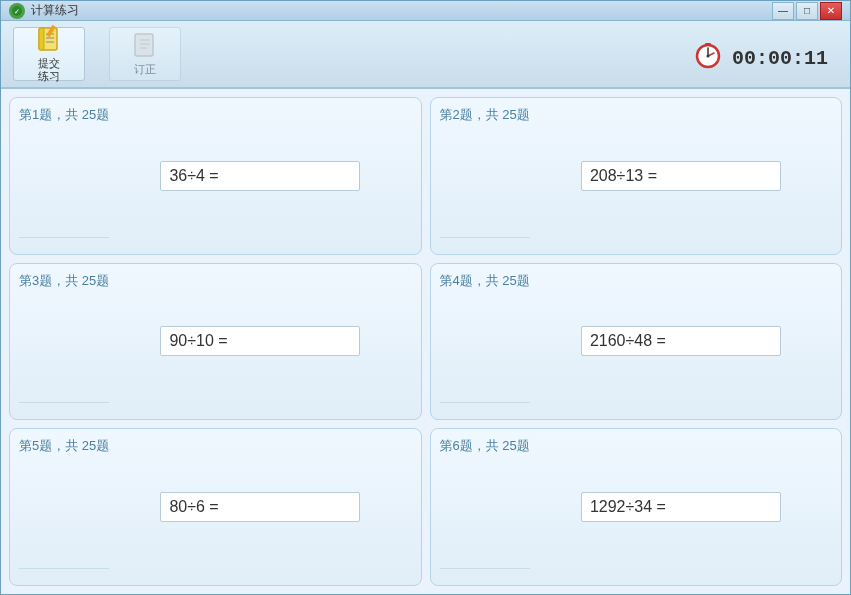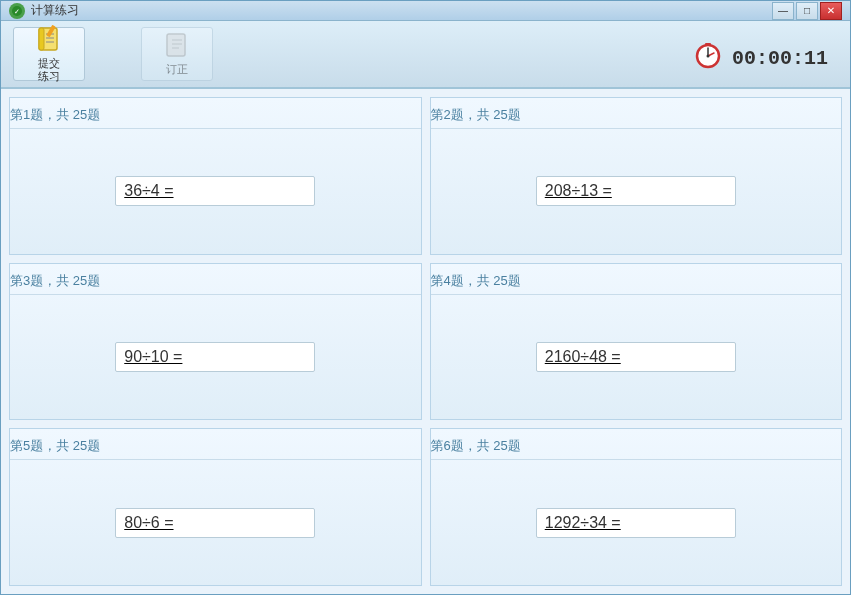--- a/index.html
+++ b/index.html
@@ -104,21 +104,20 @@
       background: linear-gradient(to bottom, #f0f8ff, #dceef8);
       cursor: pointer;
       border-radius: 3px;
       gap: 4px;
       padding: 4px;
     }
 
     .toolbar-btn.disabled {
       opacity: 0.5;
       cursor: default;
-      margin-left: 32px;
     }
 
     .btn-icon {
       width: 28px;
       height: 28px;
       display: flex;
       align-items: center;
       justify-content: center;
     }
 
@@ -159,24 +158,24 @@
       display: grid;
       grid-template-columns: 1fr 1fr;
       grid-template-rows: 1fr 1fr 1fr;
       gap: 8px;
       background: #eaf3fb;
     }
 
     .problem-card {
       background: linear-gradient(to bottom, #f0f8ff, #e0eef8);
       border: 1px solid #b8d4e8;
-      border-radius: 0;
-      display: flex;
-      flex-direction: column;
-      padding: 8px 0;
+      border-radius: 8px;
+      display: flex;
+      flex-direction: row;
+      padding: 8px 9px;
     }
 
     .problem-header {
       font-size: 13px;
       color: #4a80a0;
       margin-bottom: 8px;
       padding-bottom: 4px;
       border-bottom: 1px solid #c8dcea;
     }
 
@@ -184,21 +183,20 @@
       flex: 1;
       display: flex;
       align-items: center;
       justify-content: center;
     }
 
     .problem-expression {
       display: flex;
       align-items: center;
       gap: 4px;
-      text-decoration: underline;
     }
 
     .answer-box {
       background: white;
       border: 1px solid #b8ccd8;
       border-radius: 2px;
       width: 200px;
       height: 30px;
       display: flex;
       align-items: center;

